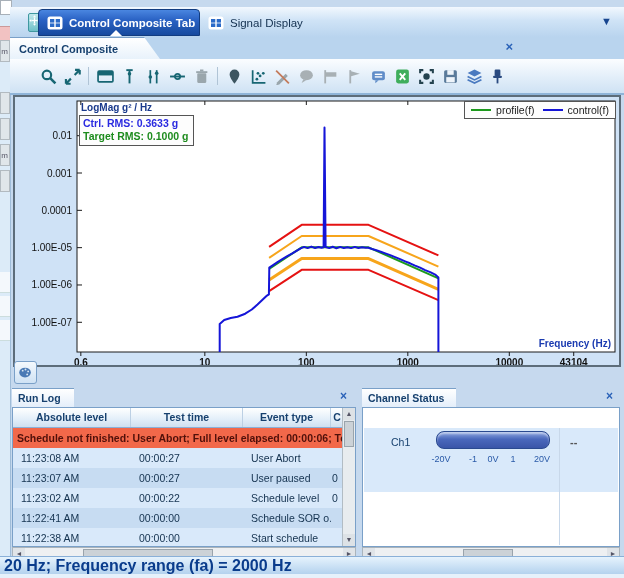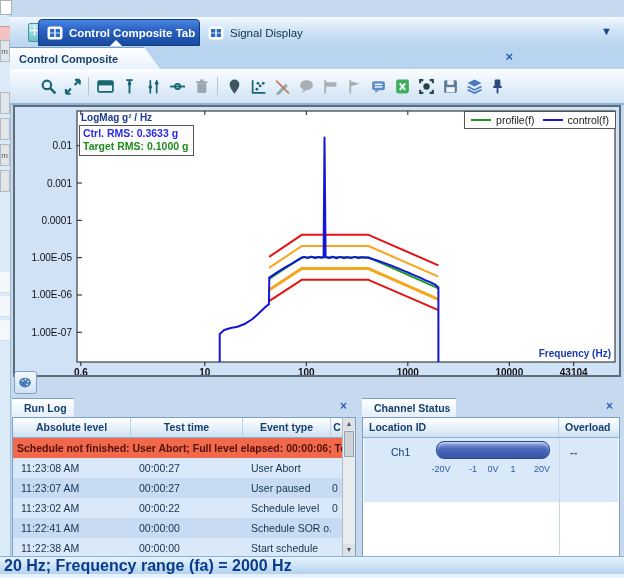--- a/index.html
+++ b/index.html
@@ -7,21 +7,21 @@
        font-family:"Liberation Sans",sans-serif;background:#c6d9ee;font-size:11px;color:#16406e}
   .abs{position:absolute}
   
   .left-strip{left:0;top:0;width:10px;height:556px;background:#dcebf8;border-right:1px solid #9fbcd8}
   .frag{position:absolute;left:0;width:10px}
   .frag-white{top:0;height:13px;background:#fff;border:1px solid #a8b0b8}
   .frag-pink{top:26px;height:15px;background:#f2c2c2;border-top:1px solid #c99;border-bottom:1px solid #c99}
   .frag-btn{height:22px;background:#e0e6ea;border:1px solid #b2bac0;font-size:8px;color:#556;line-height:22px;text-align:right;padding-right:1px;box-sizing:border-box}
   .frag-light{height:20px;background:#f4f8fc;border-bottom:1px solid #cdd}
   
-  .main{left:10px;top:17px;width:513px;height:556px}
+  .main{left:10px;top:7px;width:513px;height:556px}
   .topbar{left:0;top:0;width:614px;height:30px;background:linear-gradient(#f2f8fe,#cfe3f6 45%,#b9d4ee);border-bottom:1px solid #96b6d6}
   .nav-btn{left:18px;top:6px;width:15px;height:17px;background:linear-gradient(#c2e8ec,#6fc0c8);border:1px solid #3f98a0;border-radius:2px;display:flex;align-items:center;justify-content:center}
   .nav-btn svg{width:11px;height:11px}
   .tab-active{left:28px;top:2px;width:162px;height:27px;background:linear-gradient(#4a86e0,#2a62c4 40%,#174a9e);border-radius:4px 4px 0 0;border:1px solid #123c80;display:flex;align-items:center;gap:6px;padding-left:8px;box-sizing:border-box;color:#fff;font-weight:bold;font-size:11.5px}
   .tab-notch{left:100px;top:23px;width:0;height:0;border-left:6px solid transparent;border-right:6px solid transparent;border-bottom:6px solid #fff}
   .tab-plain{left:192px;top:3px;width:118px;height:26px;display:flex;align-items:center;gap:6px;padding-left:6px;box-sizing:border-box;color:#13304f;font-size:11.5px}
   .tabicon{width:16px;height:16px;display:inline-flex}
   .dropdown{right:12px;top:8px;color:#17458f;font-size:11px;font-weight:bold}
   .docrow{left:0;top:30px;width:614px;height:22px;background:#b9d4ee;border-bottom:1px solid #9fbcd8}
   .doctab{left:0;top:30px;width:150px;height:22px;background:linear-gradient(#ffffff,#e8f2fb);clip-path:polygon(0 0,134px 0,150px 22px,0 22px);
@@ -35,21 +35,21 @@
   
   .chart-panel{left:3px;top:88px;width:608px;height:272px;border:2px solid #5d6d7a;background:#cfe2f6;box-sizing:border-box}
   .y-title{left:66px;top:5px;color:#1a3a8c;font-weight:bold;font-size:10px}
   .rms-box{left:64px;top:18px;background:#fdfdfd;border:1px solid #555;padding:1px 5px 2px 3px;font-size:10.5px;font-weight:bold;line-height:13px;white-space:nowrap}
   .legend{right:3px;top:4px;background:#fdfdfd;border:1px solid #555;height:16px;display:flex;align-items:center;padding:0 6px;gap:8px;font-size:10.5px;color:#222}
   .leg-item{display:flex;align-items:center;gap:5px}
   .leg-line{display:inline-block;width:20px;height:0;border-top:2px solid #000}
   .palette-btn{left:4px;top:354px;width:21px;height:21px;background:linear-gradient(#f4f9fd,#cfe2f4);border:1px solid #7aa0c8;border-radius:3px;display:flex;align-items:center;justify-content:center;z-index:6}
   .palette-btn svg{width:15px;height:15px}
   
-  .ptab{top:381px;height:19px;background:linear-gradient(#ffffff,#e4eefa);border-top:1px solid #7aa0c8;color:#16406e;font-weight:bold;font-size:10.5px;line-height:19px;padding-left:12px;box-sizing:border-box}
+  .ptab{top:381px;height:19px;background:linear-gradient(#ffffff,#e4eefa);border-top:1px solid #7aa0c8;color:#16406e;font-weight:bold;font-size:10.5px;line-height:19px;padding-left:6px;box-sizing:border-box}
   .p-close{top:383px;color:#2a62b8;font-weight:bold;font-size:12px;line-height:12px}
   .pbody{top:400px;height:140px;background:#fff;border:1px solid #7aa0c8;box-sizing:border-box;overflow:hidden}
   .thead{display:flex;height:20px;background:linear-gradient(#ffffff,#e2eef9 60%,#cfe0f0);border-bottom:1px solid #8ab0d8;box-sizing:border-box}
   .th{font-weight:bold;font-size:10.5px;line-height:19px;text-align:center;color:#16406e;border-right:1px solid #bcd0e4;box-sizing:border-box;overflow:hidden;white-space:nowrap}
   .alert-row{height:20px;background:#f2684a;color:#50100a;font-weight:bold;font-size:10.5px;line-height:20px;padding-left:4px;white-space:nowrap;overflow:hidden}
   .trow{display:flex;height:20px;font-size:10.5px;color:#14324f}
   .trow.even{background:#d9e9fa}.trow.odd{background:#c7dcf2}
   .td{line-height:20px;padding-left:8px;box-sizing:border-box;white-space:nowrap;overflow:hidden}
   
   .vscroll{position:absolute;right:0;top:0;width:13px;height:138px;background:#e8ecef;border-left:1px solid #b2bcc4;box-sizing:border-box}
@@ -381,24 +381,20 @@
   </div>
   <div class="abs hscroll" style="left:2px;width:344px">
     <div class="hsb-l">◄</div>
     <div class="sb-thumb" style="left:70px;top:1px;width:130px;height:9px"></div>
     <div class="hsb-r">►</div>
   </div>
 
   <div class="abs ptab" style="left:352px;width:94px">Channel Status</div>
   <div class="abs p-close" style="left:596px">×</div>
   <div class="abs pbody" style="left:352px;width:258px">
-    <div class="thead">
-      <div class="th" style="width:196px;text-align:left;padding-left:6px">Location ID</div>
-      <div class="th" style="width:60px;text-align:left;padding-left:6px;border-right:none">Overload</div>
-    </div>
     <div class="ch-band"></div>
     <div class="ch-divider"></div>
     <div class="ch-name">Ch1</div>
     <div class="ch-pill"></div>
     <div class="ch-scale" id="ch-scale">
         <span style="left: 78px;">-20V</span>
         <span style="left: 110px;">-1</span>
         <span style="left: 130px;">0V</span>
         <span style="left: 150px;">1</span>
         <span style="left: 179px;">20V</span>

